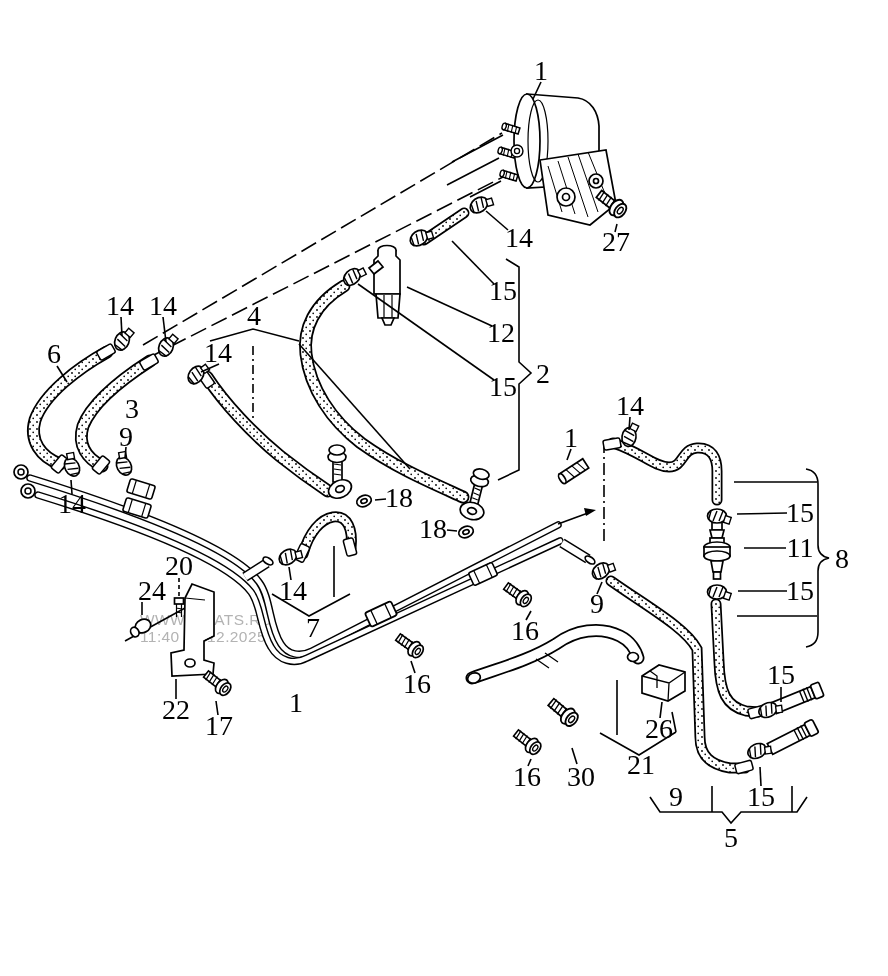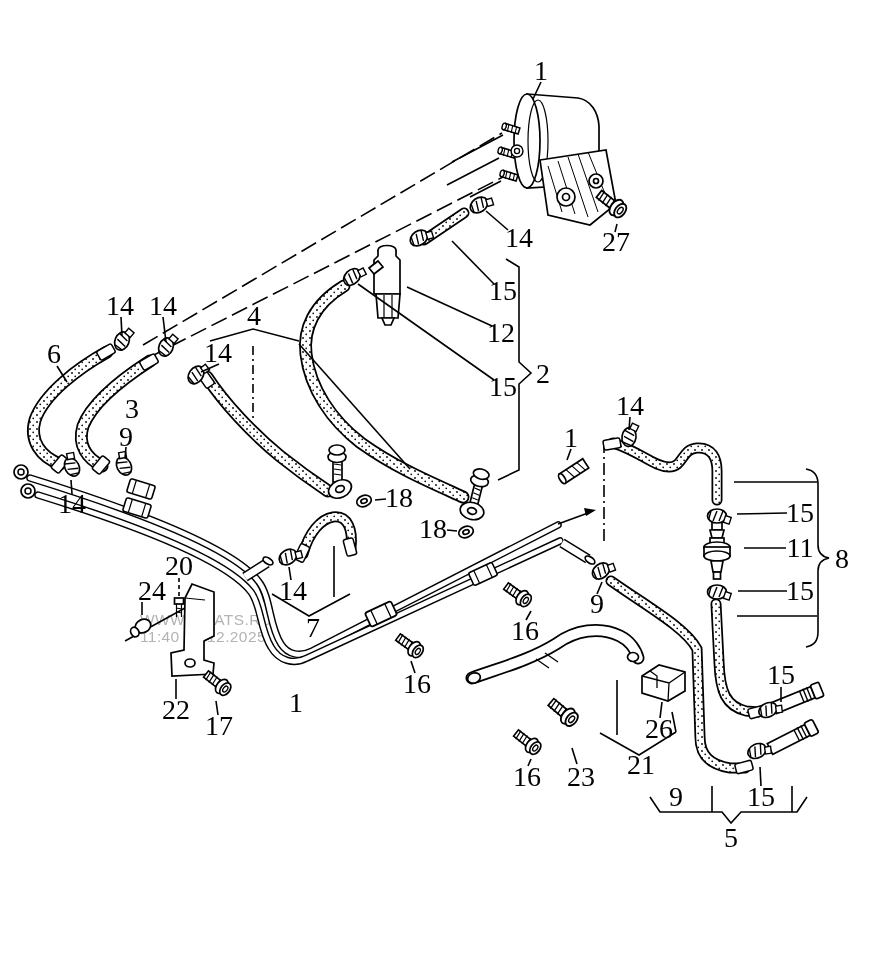--- a/index.html
+++ b/index.html
@@ -392,18 +392,18 @@
   <div class="co" style="left:525px;top:631px">16</div>
   <div class="co" style="left:800px;top:513px">15</div>
   <div class="co" style="left:800px;top:548px">11</div>
   <div class="co" style="left:842px;top:559px">8</div>
   <div class="co" style="left:800px;top:591px">15</div>
   <div class="co" style="left:597px;top:604px">9</div>
   <div class="co" style="left:781px;top:675px">15</div>
   <div class="co" style="left:659px;top:729px">26</div>
   <div class="co" style="left:641px;top:765px">21</div>
   <div class="co" style="left:527px;top:777px">16</div>
-  <div class="co" style="left:581px;top:777px">23</div>
+  <div class="co" style="left:581px;top:777px">30</div>
   <div class="co" style="left:676px;top:797px">9</div>
   <div class="co" style="left:761px;top:797px">15</div>
   <div class="co" style="left:731px;top:838px">5</div>
 
 </div>
 
 </body></html>

